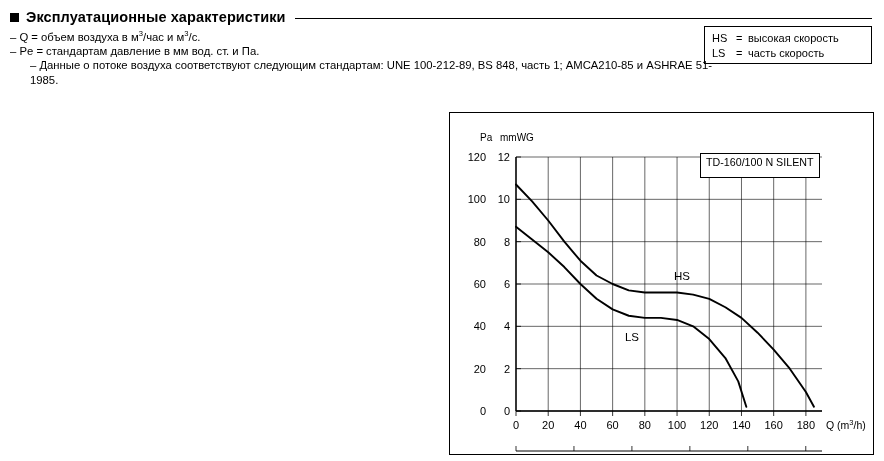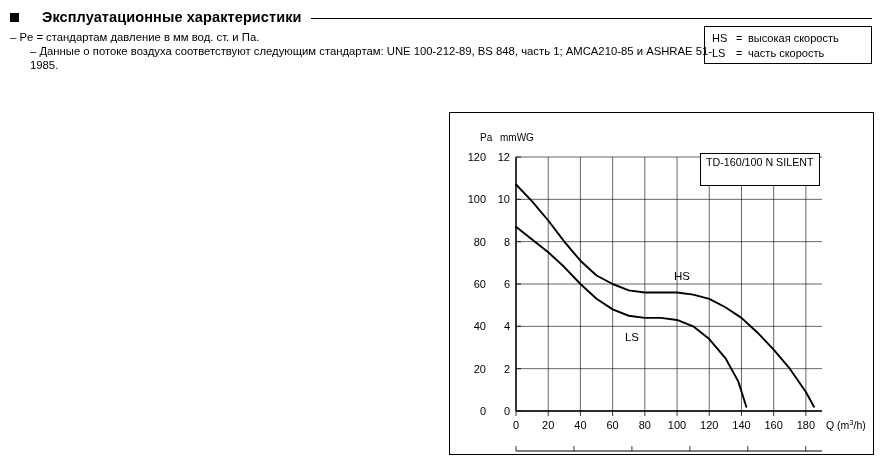--- a/index.html
+++ b/index.html
@@ -32,21 +32,20 @@
     background: #000;
     margin-right: 7px;
     flex: 0 0 auto;
   }
   .header-title {
     font-size: 14.5px;
     font-weight: bold;
     letter-spacing: 0.1px;
     white-space: nowrap;
     flex: 0 0 auto;
-    margin-left: 16px;
   }
   .header-rule {
     flex: 1 1 auto;
     height: 0;
     border-top: 1.6px solid #000;
     margin-left: 9px;
     margin-top: 2px;
   }
 
   
@@ -119,35 +118,38 @@
     left: 0;
     top: 0;
   }
   .model-label {
     position: absolute;
     left: 250px;
     top: 40px;
     border: 1px solid #000;
     background: #fff;
     font-size: 10.7px;
-    padding: 2px 5px 17px 5px;
+    padding: 2px 5px 9px 5px;
     white-space: nowrap;
     line-height: 12px;
   }
 </style>
 </head>
 <body>
 
 <div class="header">
   <div class="header-bullet"></div>
   <div class="header-title">Эксплуатационные характеристики</div>
   <div class="header-rule"></div>
 </div>
 
 <div class="notes">
+  <div class="note-line">
+    – Q = объем воздуха в м<sup>3</sup>/час и м<sup>3</sup>/с.
+  </div>
   <div class="note-line">– Pe = стандартам давление в мм вод. ст. и Па.</div>
   <div class="note-line wide">– Данные о потоке воздуха соответствуют следующим стандартам: UNE 100-212-89, BS 848, часть 1; AMCA210-85 и ASHRAE 51-1985.</div>
 </div>
 
 <div class="legend-box">
   <div class="legend-row">
     <span class="legend-key">HS</span>
     <span class="legend-eq">=</span>
     <span>высокая скорость</span>
   </div>

